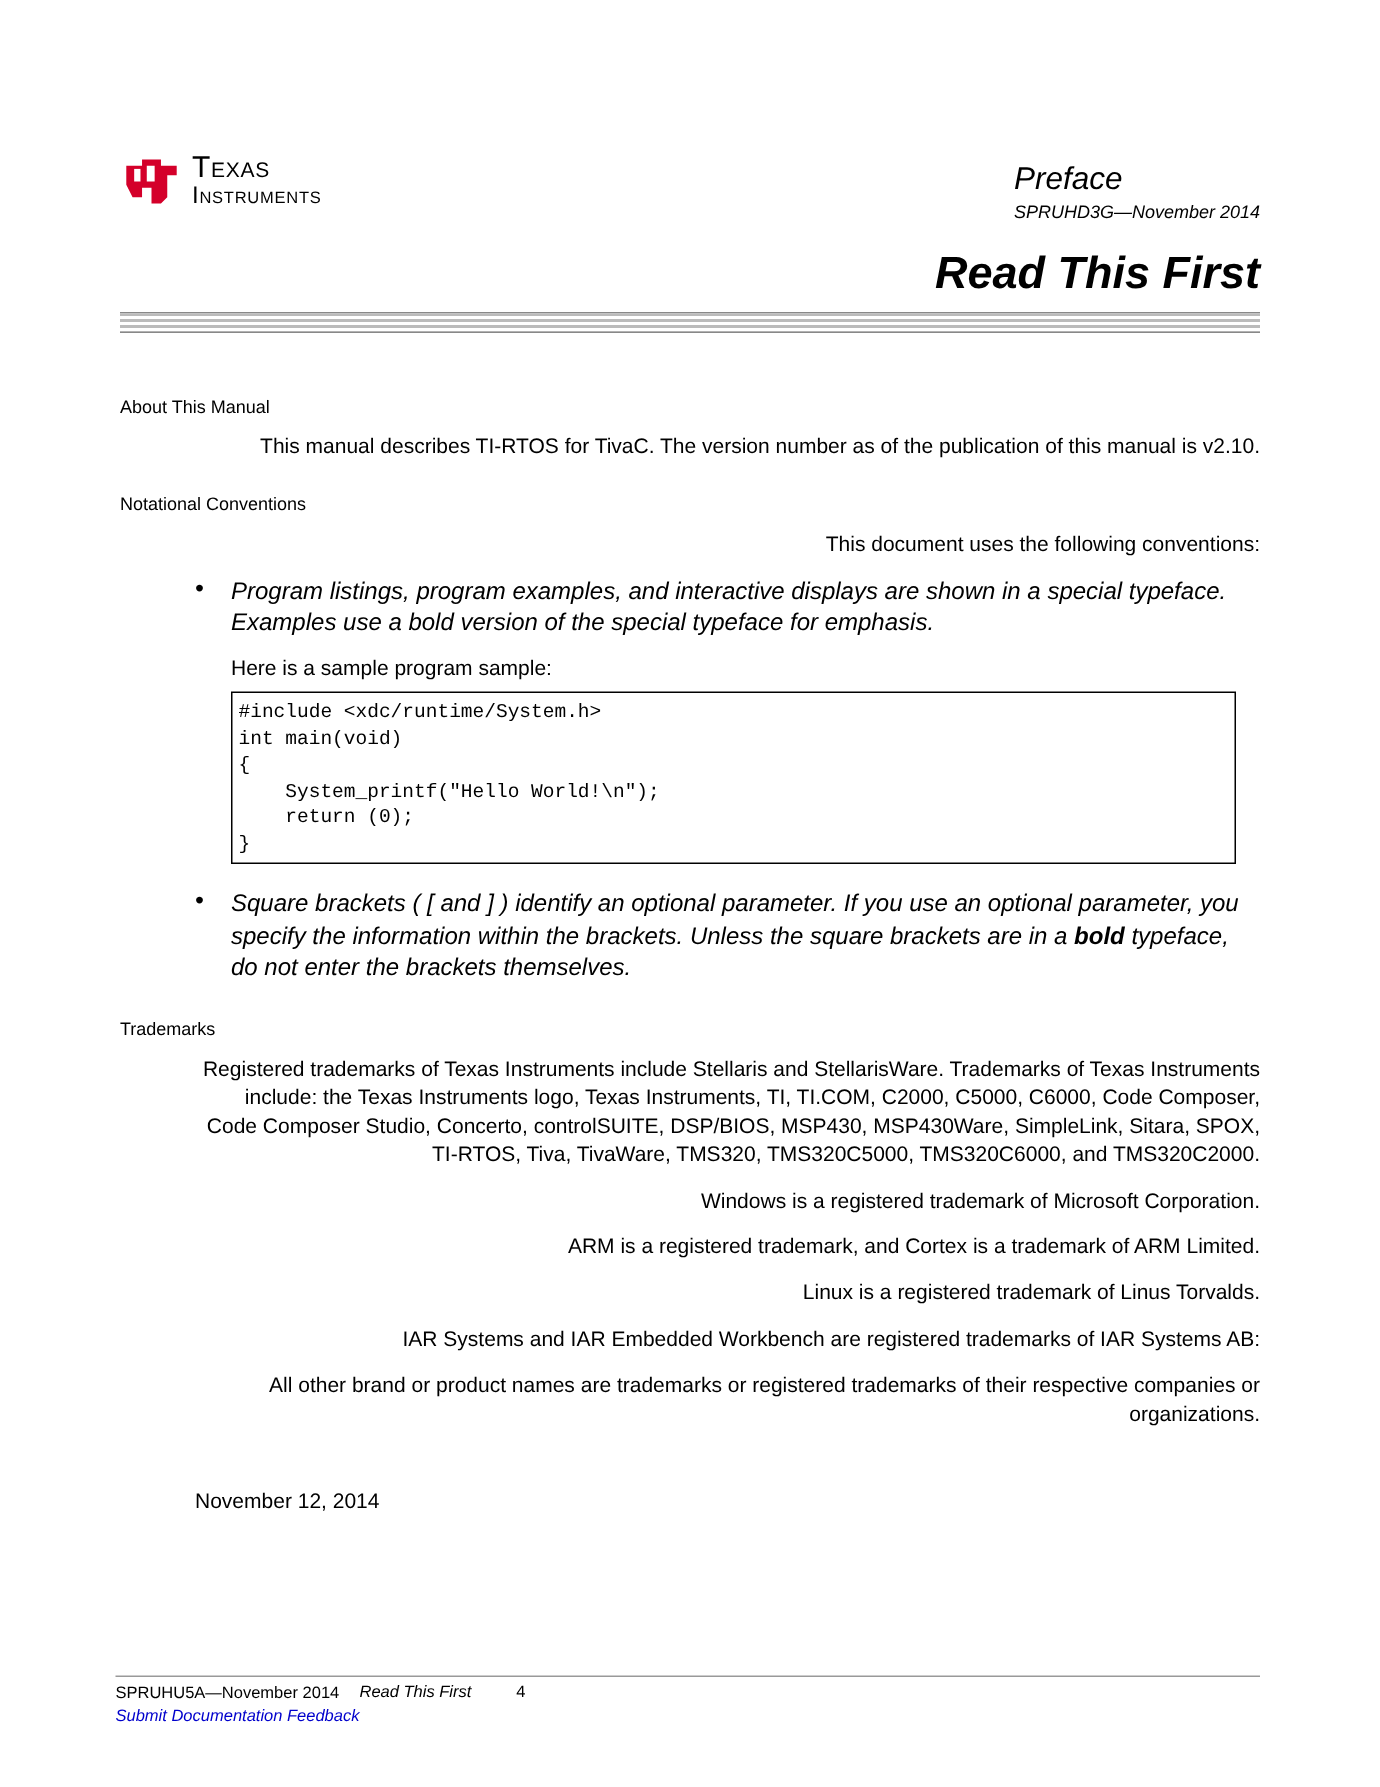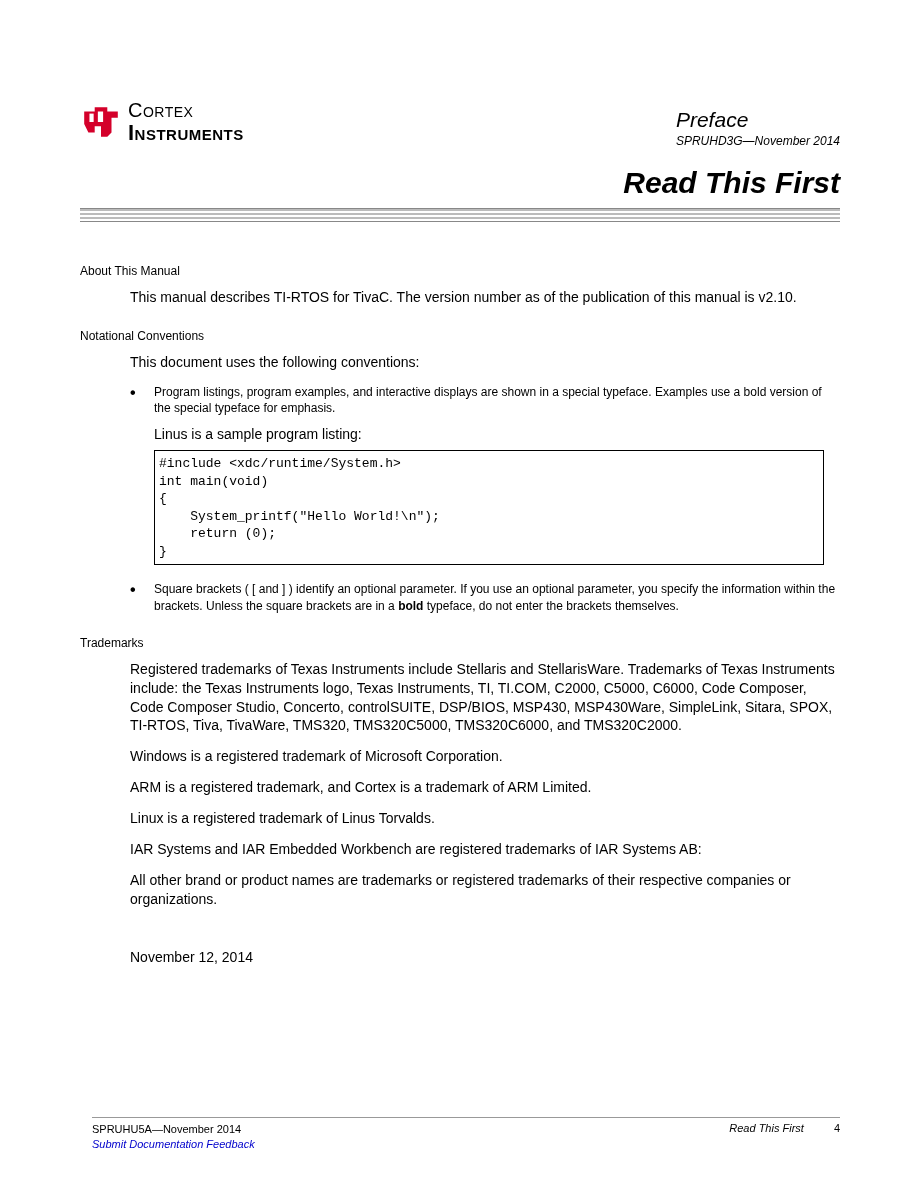--- a/index.html
+++ b/index.html
@@ -26,21 +26,21 @@
     width: 42px;
     height: 42px;
     margin-right: 6px;
   }
   .logo-text {
     font-family: Arial, Helvetica, sans-serif;
     line-height: 1.05;
     letter-spacing: 0.5px;
   }
   .logo-text .l1 { font-size: 20px; font-weight: 400; font-variant: small-caps; }
-  .logo-text .l2 { font-size: 22px; font-weight: 700; font-variant: small-caps; }
+  .logo-text .l2 { font-size: 16px; font-weight: 400; font-variant: small-caps; }
   .header-right {
     padding-top: 8px;
   }
   .preface {
     font-style: italic;
     font-size: 21px;
     font-family: Arial, sans-serif;
   }
   .doc-id {
     font-style: italic;
@@ -67,36 +67,38 @@
     margin-bottom: 42px;
   }
   h2.section {
     font-size: 12px;
     font-weight: normal;
     margin-top: 22px;
     margin-bottom: 10px;
   }
   .body-indent {
     margin-left: 50px;
+    text-align: right;
   }
   p.body {
     font-size: 14px;
     line-height: 1.35;
     margin-bottom: 12px;
   }
   ul.bullets {
     list-style: none;
     margin-left: 50px;
   }
   ul.bullets > li {
     position: relative;
     padding-left: 24px;
     margin-bottom: 10px;
-    font-size: 12px;
+    font-size: 16px;
     line-height: 1.35;
+    font-style: italic;
   }
   ul.bullets > li::before {
     content: "•";
     position: absolute;
     left: 0;
     top: -2px;
     font-size: 16px;
     font-weight: bold;
   }
   .sample-intro {
@@ -117,28 +119,27 @@
     white-space: pre;
   }
   .bold-inline { font-weight: bold; }
   .date-line {
     margin-left: 50px;
     margin-top: 40px;
     font-size: 14px;
   }
   .footer {
     position: absolute;
-    left: 92px;
+    left: 77px;
     right: 80px;
     bottom: 40px;
     border-top: 1px solid #999;
     padding-top: 4px;
     font-size: 11px;
     display: flex;
-    justify-content: space-between;
     align-items: flex-start;
   }
   .footer-left { line-height: 1.3; }
   .footer-link {
     color: #0000cc;
     font-style: italic;
     text-decoration: none;
     cursor: pointer;
   }
   .footer-right {
@@ -152,21 +153,21 @@
 <body>
 
 <div class="header-row">
   <div class="logo-block">
     <svg class="logo-svg" viewBox="0 0 40 40">
       <path d="M4 10 L14 10 L14 6 L26 6 L26 10 L36 10 L36 16 L30 16 L30 30 L26 34 L20 34 L20 24 L14 24 L14 30 L8 30 L4 22 Z" fill="#d4002a"></path>
       <rect x="17" y="10" width="5" height="10" fill="#fff"></rect>
       <rect x="9" y="12" width="4" height="8" fill="#fff"></rect>
     </svg>
     <div class="logo-text">
-      <div class="l1">Cortex</div>
+      <div class="l1">Texas</div>
       <div class="l2">Instruments</div>
     </div>
   </div>
   <div class="header-right">
     <div class="preface">Preface</div>
     <div class="doc-id">SPRUHD3G—November 2014</div>
   </div>
 </div>
 
 <div class="main-title">Read This First</div>
@@ -177,21 +178,21 @@
   <p class="body">This manual describes TI-RTOS for TivaC. The version number as of the publication of this manual is v2.10.</p>
 </div>
 
 <h2 class="section">Notational Conventions</h2>
 <div class="body-indent">
   <p class="body">This document uses the following conventions:</p>
 </div>
 <ul class="bullets">
   <li>Program listings, program examples, and interactive displays are shown in a special typeface. Examples use a bold version of the special typeface for emphasis.</li>
 </ul>
-<p class="sample-intro">Linus is a sample program listing:</p>
+<p class="sample-intro">Here is a sample program sample:</p>
 <pre class="code">#include &lt;xdc/runtime/System.h&gt;
 int main(void)
 {
     System_printf("Hello World!\n");
     return (0);
 }</pre>
 <ul class="bullets">
   <li>
     <span>Square brackets ( [ and ] ) identify an optional parameter. If you use an optional parameter, you specify the information within the brackets. Unless the square brackets are in a </span><span class="bold-inline">bold</span><span> typeface, do not enter the brackets themselves.</span>
   </li>

